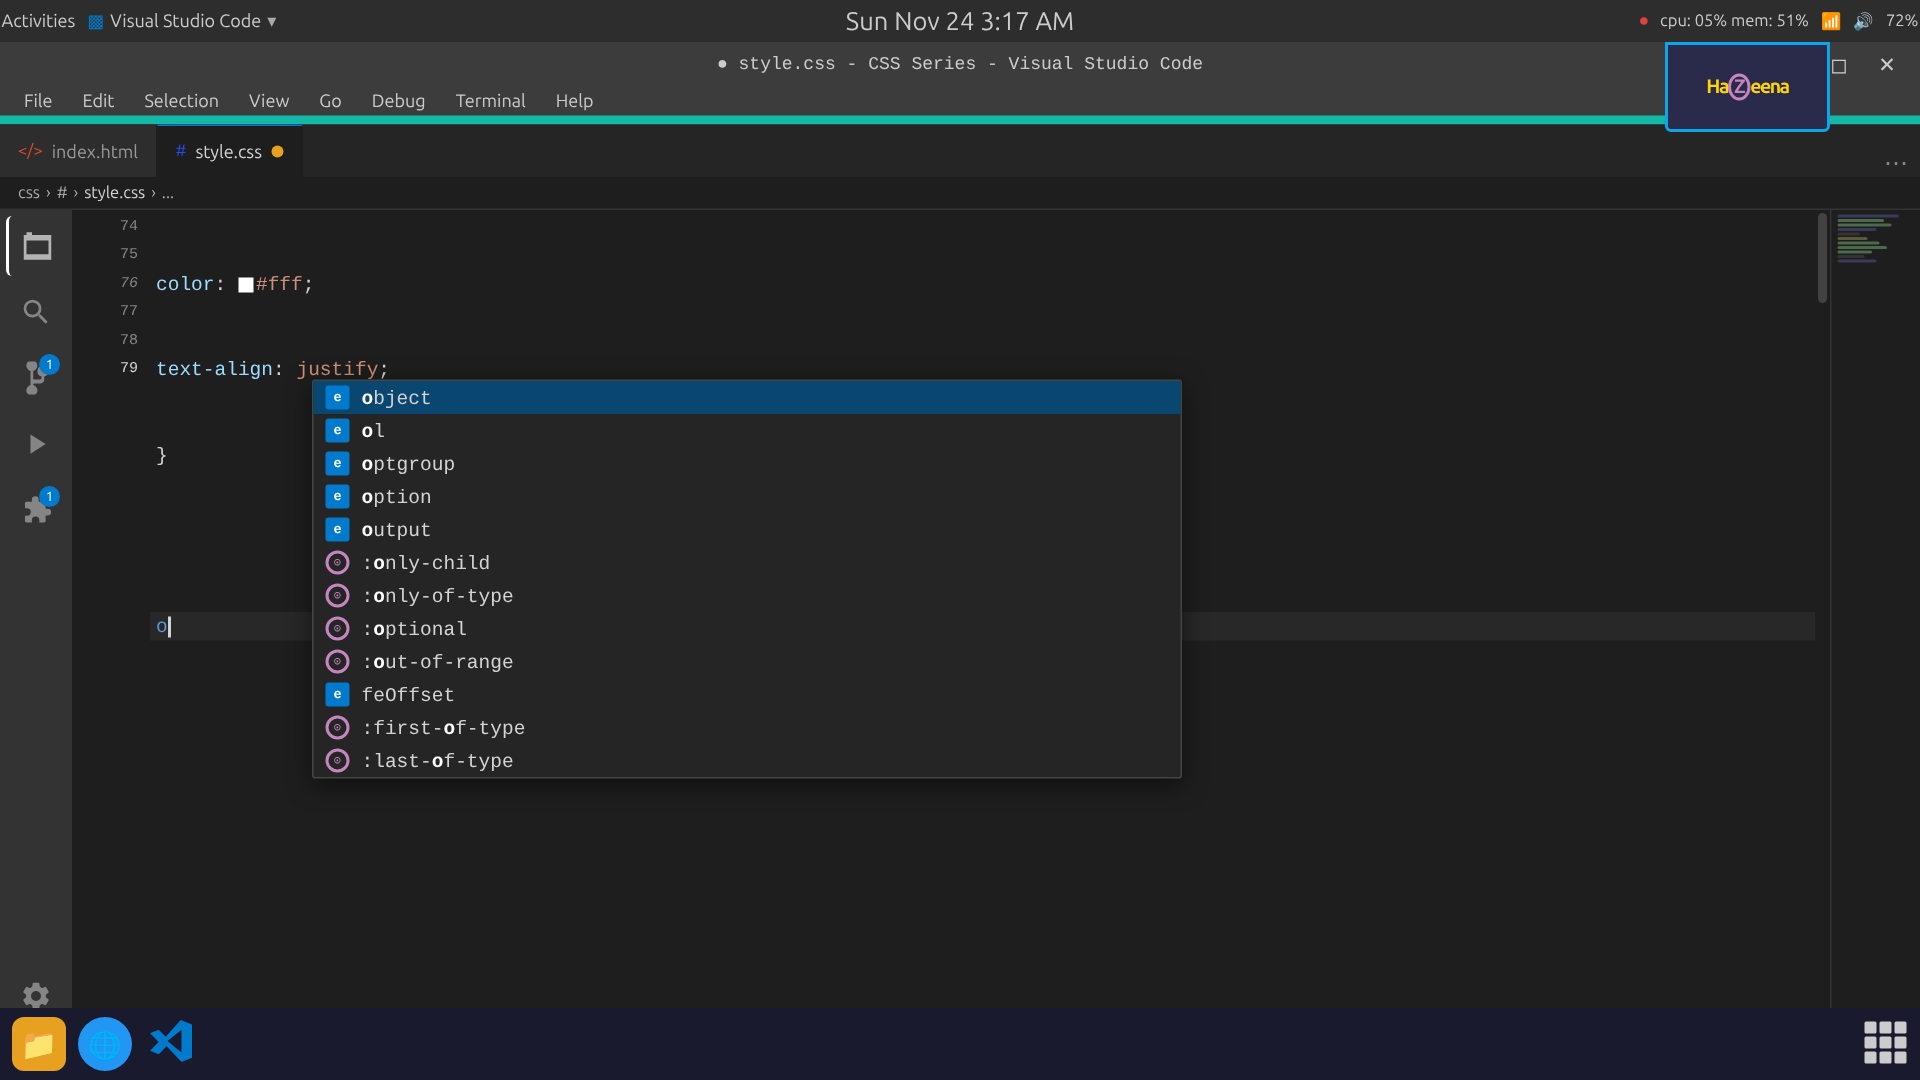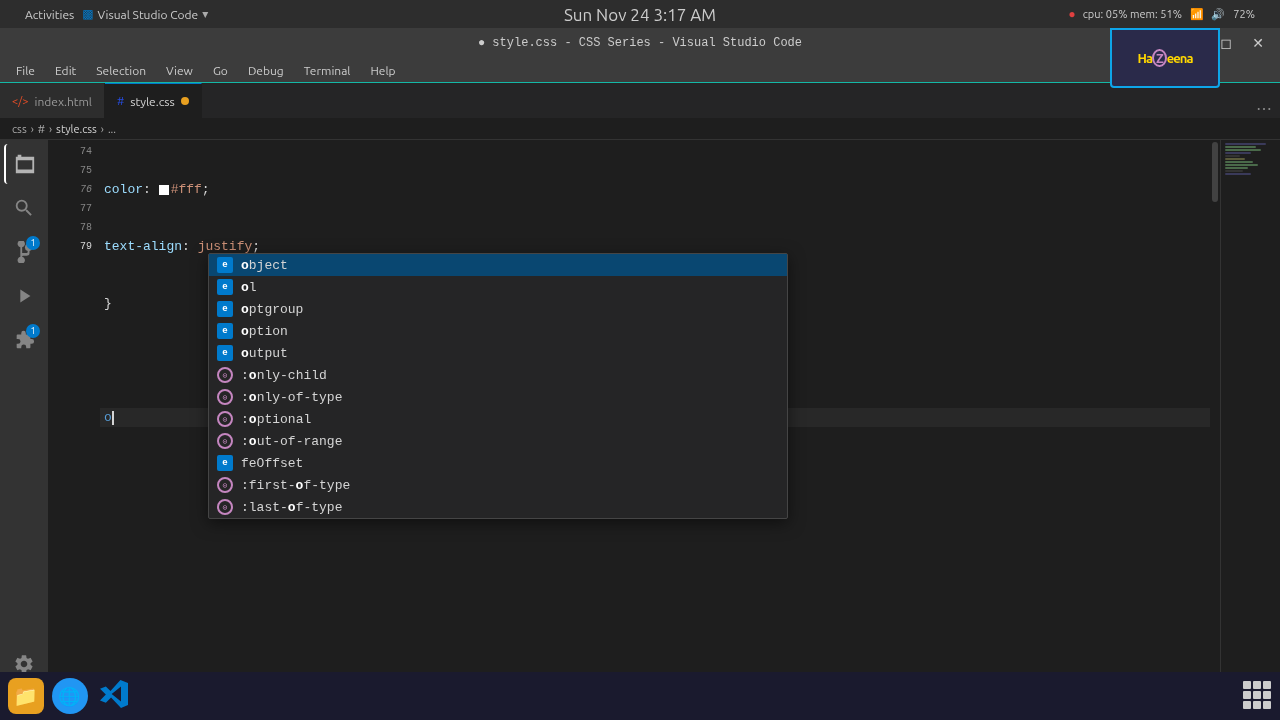--- a/index.html
+++ b/index.html
@@ -13,21 +13,21 @@
       font-size: 13px;
     }
 
     
     .system-bar {
       background: #2d2d2d;
       height: 28px;
       display: flex;
       align-items: center;
       justify-content: space-between;
-      padding: 0 25px;
+      padding: 0 1px;
       font-size: 12px;
       color: #ccc;
     }
     .system-bar-left { display: flex; align-items: center; gap: 8px; }
     .system-bar-center { position: absolute; left: 50%; transform: translateX(-50%); font-size: 17px; }
     .system-bar-right { display: flex; align-items: center; gap: 8px; font-size: 11px; }
 
     
     .title-bar {
       background: #3c3c3c;
@@ -81,21 +81,21 @@
     }
 
     
     .menu-bar {
       background: #3c3c3c;
       height: 25px;
       display: flex;
       align-items: center;
       padding: 0 8px;
       gap: 4px;
-      border-bottom: 1px solid #14b8a6;
+      border-bottom: 6px solid #14b8a6;
     }
     .menu-item {
       padding: 2px 8px;
       font-size: 12px;
       color: #ccc;
       cursor: pointer;
       border-radius: 3px;
     }
 
     

